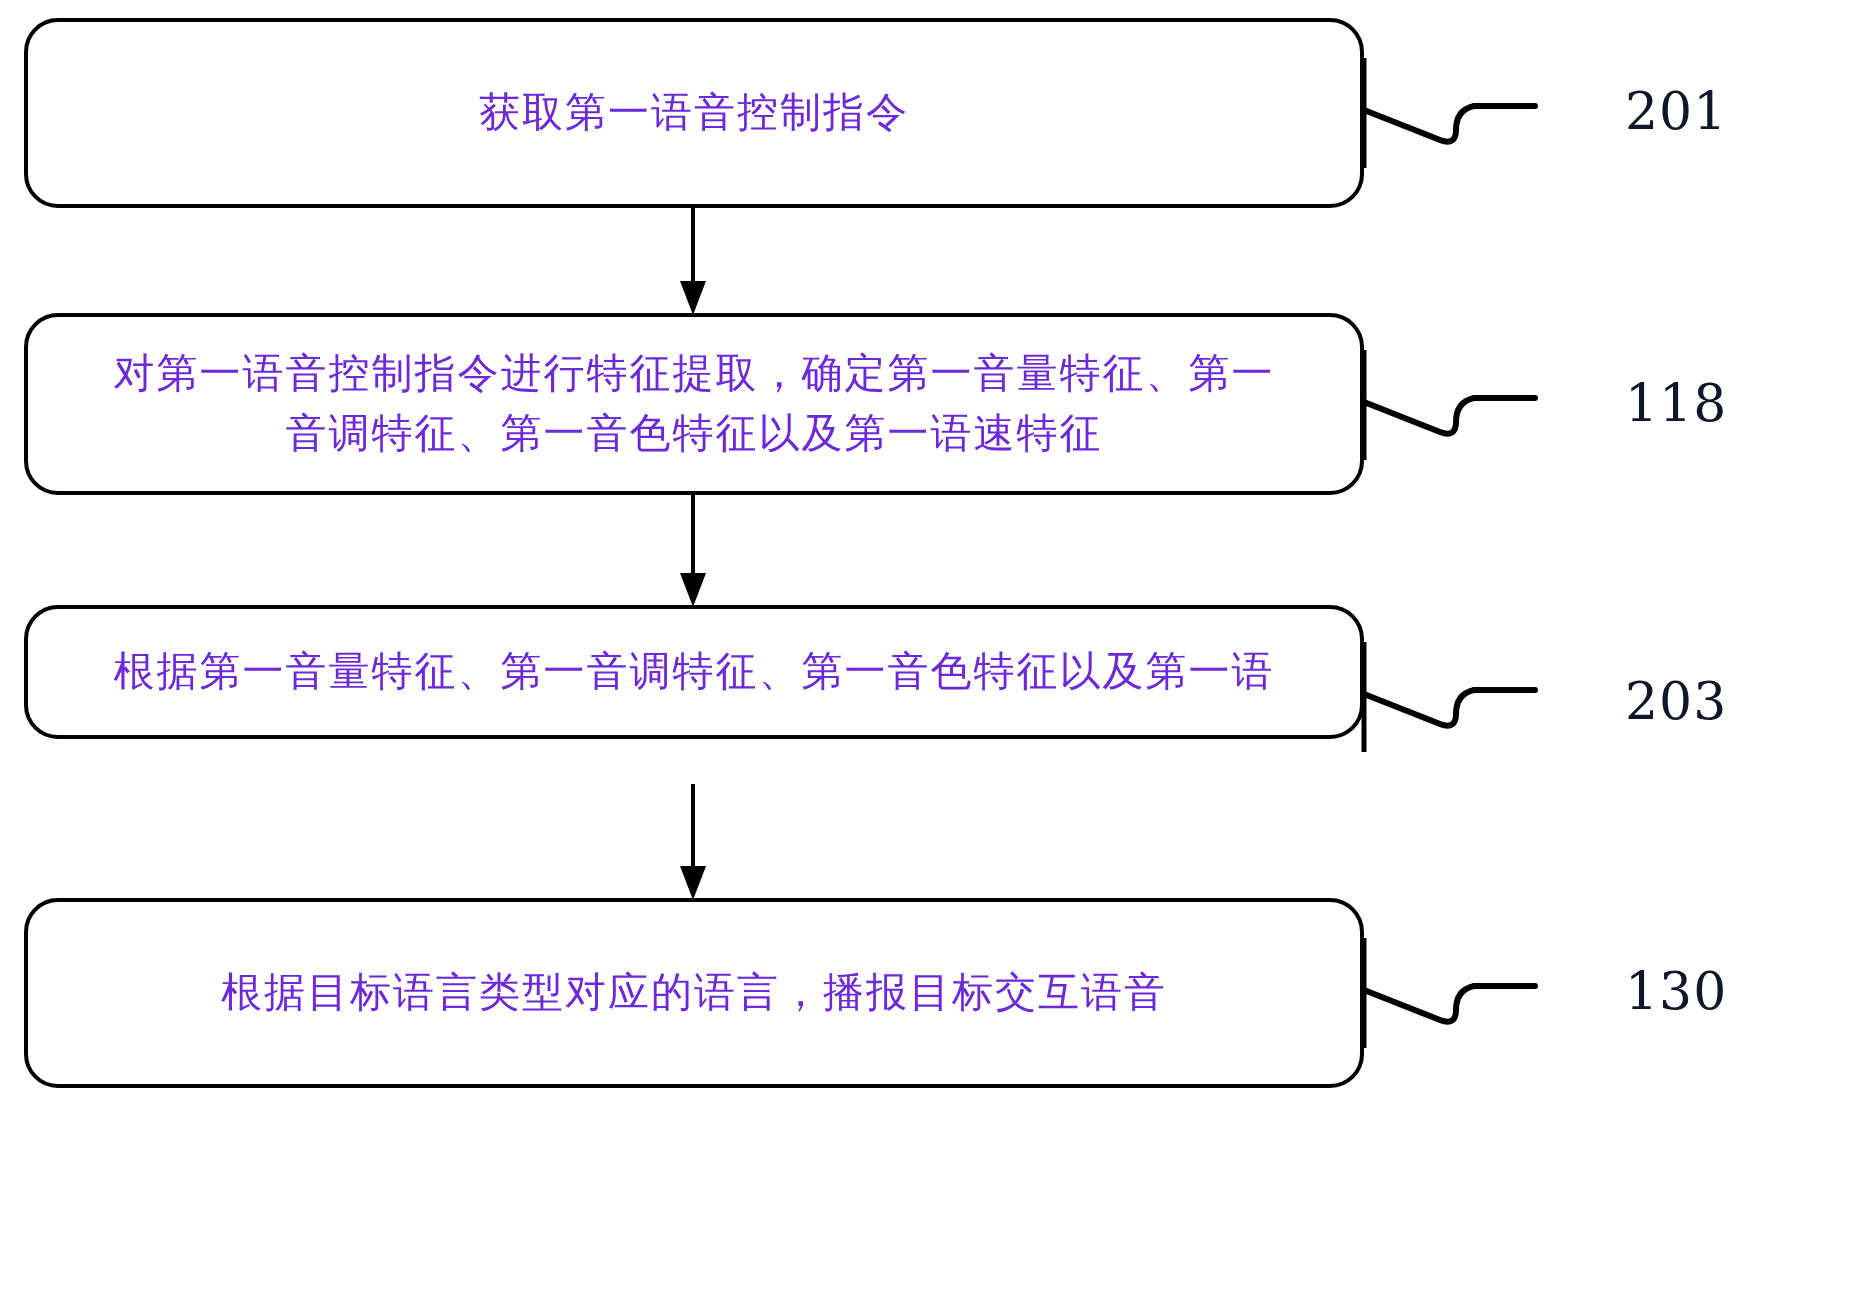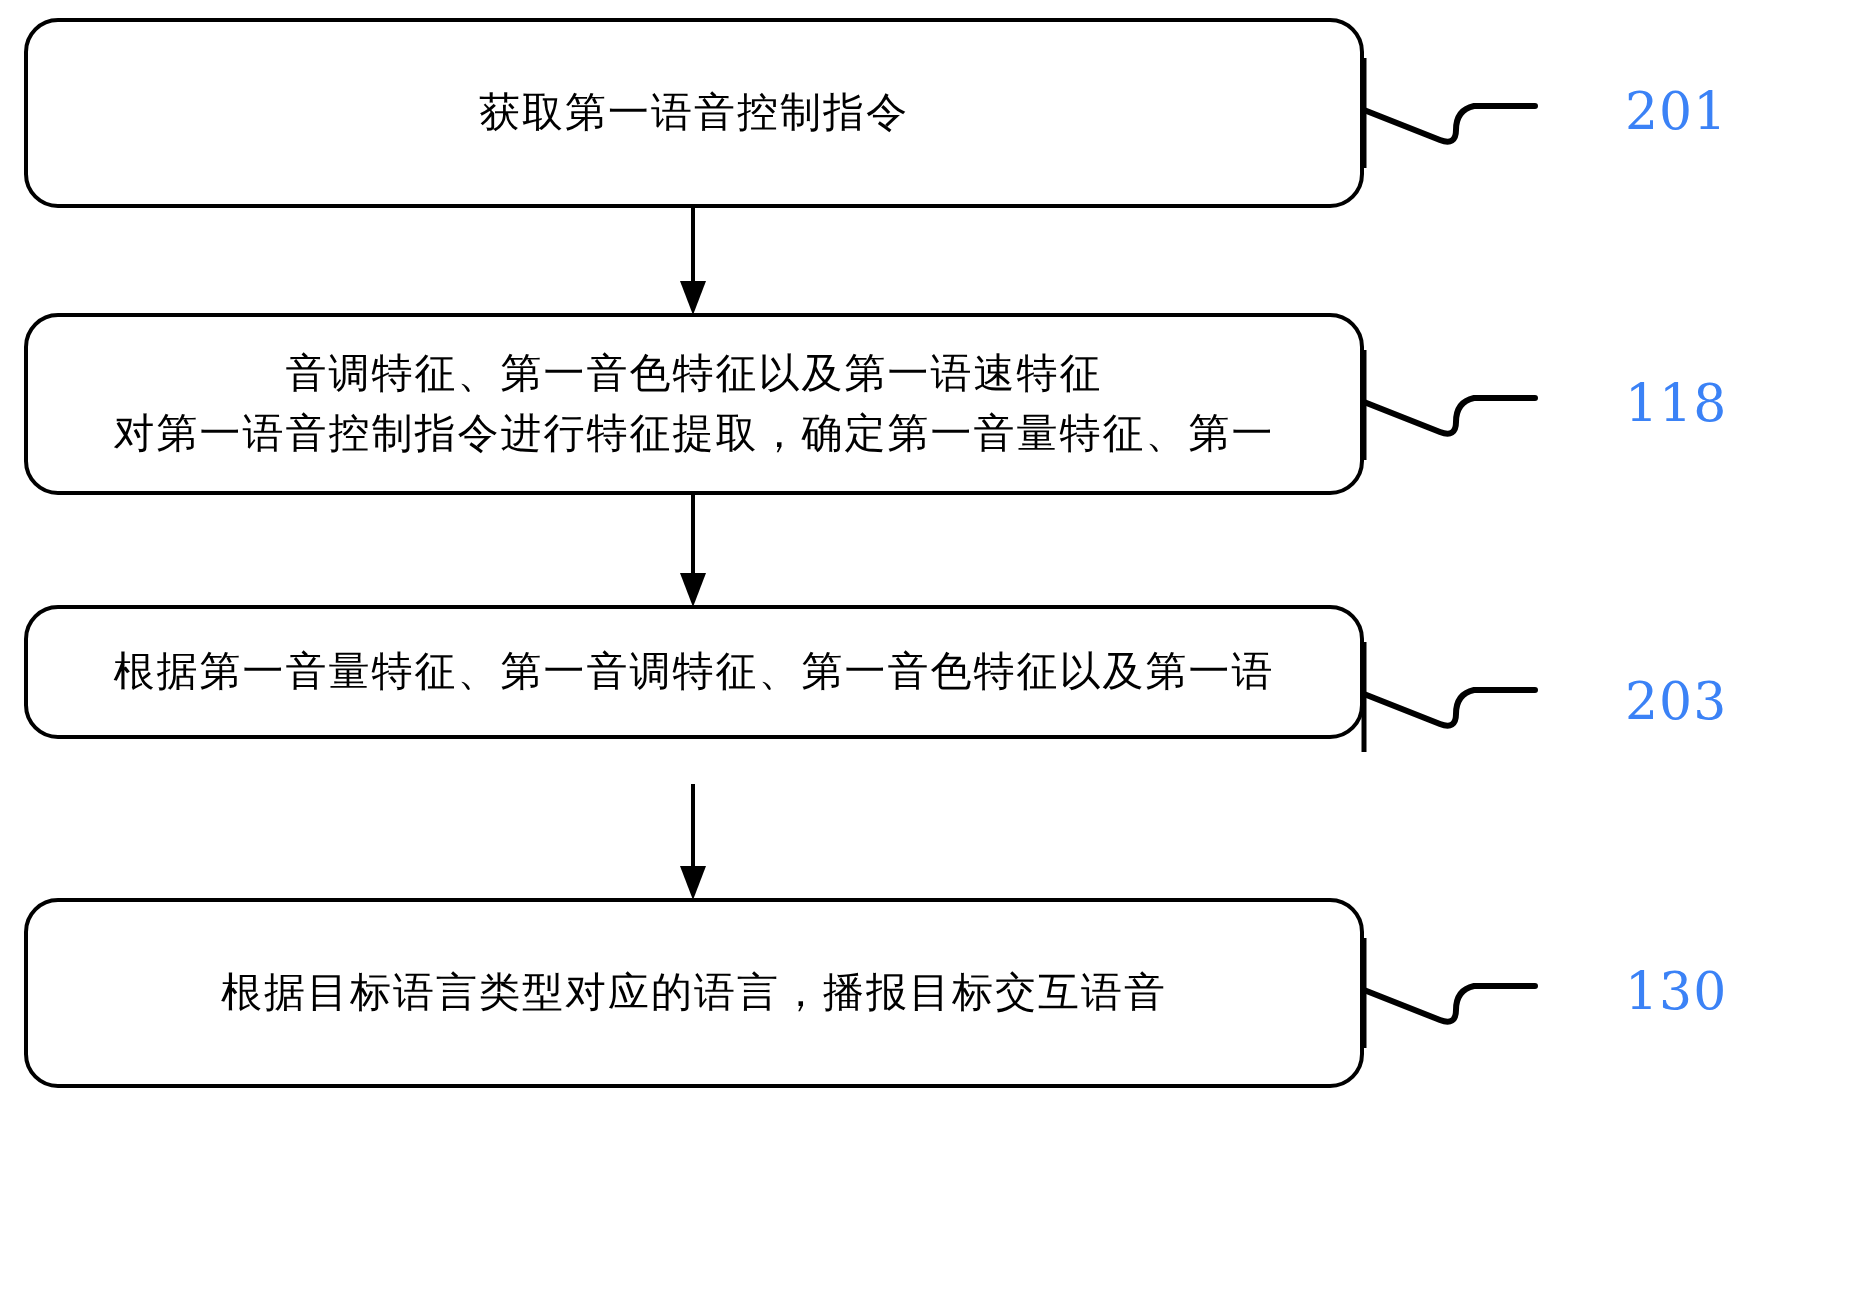--- a/index.html
+++ b/index.html
@@ -35,21 +35,21 @@
     text-align: center;
     padding: 4px 26px;
   }
   .node-line {
     display: block;
     font-family: "DejaVu Serif", "Liberation Serif", serif;
     font-size: 41px;
     line-height: 1.46;
     letter-spacing: 2px;
     white-space: nowrap;
-    color: #000000;
+    color: #6d28d9;
   }
 
   #node-201 { left: 24px;  top: 18px;   width: 1340px; height: 190px; }
   #node-202 { left: 24px;  top: 313px;  width: 1340px; height: 182px; }
   #node-203 { left: 24px;  top: 605px;  width: 1340px; height: 134px; }
   #node-204 { left: 24px;  top: 898px;  width: 1340px; height: 190px; text-align: right; }
 
   
   .connector {
     position: absolute;
@@ -74,21 +74,21 @@
   #leader-203 { top: 642px; }
   #leader-204 { top: 938px; }
 
   .step-number {
     position: absolute;
     left: 1625px;
     font-family: "DejaVu Serif", "Liberation Serif", serif;
     font-size: 52px;
     line-height: 1;
     letter-spacing: 1px;
-    color: #3b82f6;
+    color: #0f172a;
     white-space: nowrap;
   }
   #step-num-201 { top: 85px;  }
   #step-num-202 { top: 377px; }
   #step-num-203 { top: 669px; margin-top: 6px; }
   #step-num-204 { top: 965px; }
 </style>
 </head>
 <body>
 
@@ -99,22 +99,22 @@
   </div>
 
   <div class="connector" id="connector-201-202">
     <svg width="60" height="112" viewBox="0 0 60 112" xmlns="http://www.w3.org/2000/svg">
       <line x1="30" y1="0" x2="30" y2="90" stroke="#000000" stroke-width="4"></line>
       <polygon points="30,110 17,76 43,76" fill="#000000"></polygon>
     </svg>
   </div>
 
   <div class="node" id="node-202">
+    <span class="node-line">对第一语音控制指令进行特征提取，确定第一音量特征、第一</span>
     <span class="node-line">音调特征、第一音色特征以及第一语速特征</span>
-    <span class="node-line">对第一语音控制指令进行特征提取，确定第一音量特征、第一</span>
   </div>
 
   <div class="connector" id="connector-202-203">
     <svg width="60" height="117" viewBox="0 0 60 117" xmlns="http://www.w3.org/2000/svg">
       <line x1="30" y1="0" x2="30" y2="95" stroke="#000000" stroke-width="4"></line>
       <polygon points="30,115 17,81 43,81" fill="#000000"></polygon>
     </svg>
   </div>
 
   <div class="node" id="node-203">

